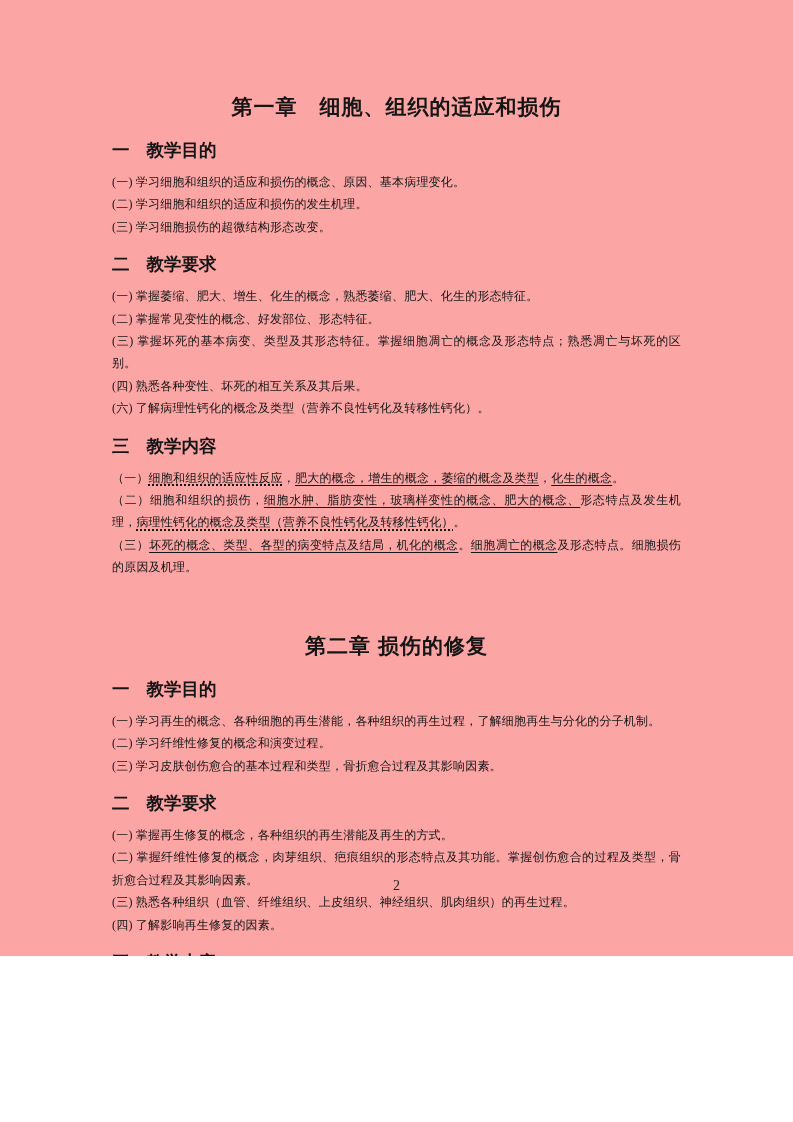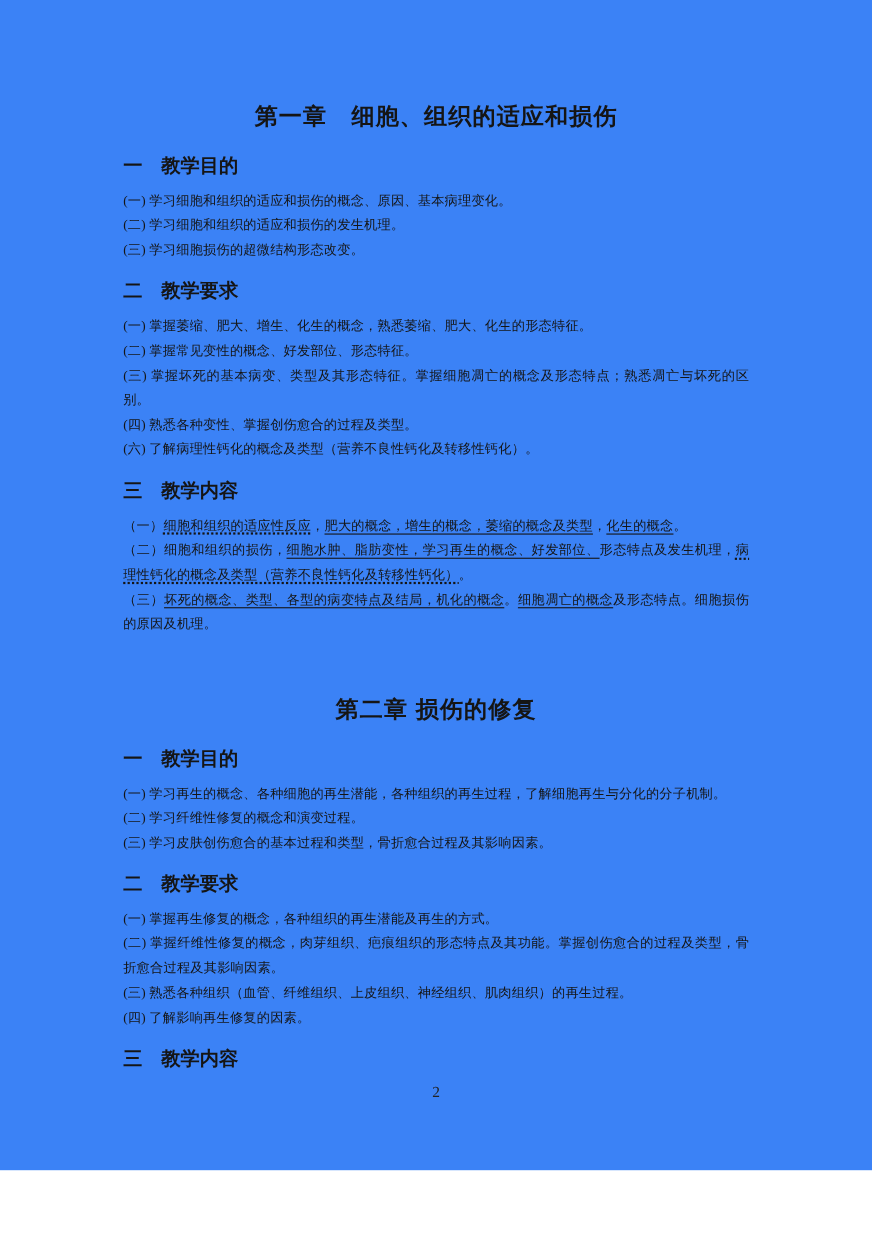--- a/index.html
+++ b/index.html
@@ -1,20 +1,20 @@
 <!DOCTYPE html>
 <html lang="zh"><head>
 <meta charset="utf-8">
 <style>
   html, body { margin: 0; padding: 0; background: #ffffff; }
   .page {
     position: relative;
     width: 793px;
-    height: 1064px;
-    background: #3b82f6;
+    height: 956px;
+    background: #fca5a5;
     box-sizing: border-box;
     padding: 92px 112px 0 112px;
     color: #151515;
     font-family: "Liberation Serif", serif;
     overflow: hidden;
   }
   .chapter-title {
     font-family: "Liberation Sans", sans-serif;
     font-weight: 700;
     font-size: 21px;
@@ -68,25 +68,25 @@
       <section class="chapter">
         <h1 class="chapter-title">第一章　细胞、组织的适应和损伤</h1>
         <h2 class="section-heading"><span class="sec-num">一</span><span>教学目的</span></h2>
         <p class="item"><span>(一) 学习细胞和组织的适应和损伤的概念、原因、基本病理变化。</span></p>
         <p class="item"><span>(二) 学习细胞和组织的适应和损伤的发生机理。</span></p>
         <p class="item"><span>(三) 学习细胞损伤的超微结构形态改变。</span></p>
         <h2 class="section-heading"><span class="sec-num">二</span><span>教学要求</span></h2>
         <p class="item"><span>(一) 掌握萎缩、肥大、增生、化生的概念，熟悉萎缩、肥大、化生的形态特征。</span></p>
         <p class="item"><span>(二) 掌握常见变性的概念、好发部位、形态特征。</span></p>
         <p class="item"><span>(三) 掌握坏死的基本病变、类型及其形态特征。掌握细胞凋亡的概念及形态特点；熟悉凋亡与坏死的区别。</span></p>
-        <p class="item"><span>(四) 熟悉各种变性、掌握创伤愈合的过程及类型。</span></p>
+        <p class="item"><span>(四) 熟悉各种变性、坏死的相互关系及其后果。</span></p>
         <p class="item"><span>(六) 了解病理性钙化的概念及类型（营养不良性钙化及转移性钙化）。</span></p>
         <h2 class="section-heading"><span class="sec-num">三</span><span>教学内容</span></h2>
         <p class="item"><span>（一）</span><span class="u-dotted">细胞和组织的适应性反应</span><span>，</span><span class="u-solid">肥大的概念，增生的概念，萎缩的概念及类型</span><span>，</span><span class="u-solid">化生的概念</span><span>。</span></p>
-        <p class="item"><span>（二）细胞和组织的损伤，</span><span class="u-solid">细胞水肿、脂肪变性，学习再生的概念、好发部位、</span><span>形态特点及发生机理，</span><span class="u-dotted">病理性钙化的概念及类型（营养不良性钙化及转移性钙化）</span><span>。</span></p>
+        <p class="item"><span>（二）细胞和组织的损伤，</span><span class="u-solid">细胞水肿、脂肪变性，玻璃样变性的概念、肥大的概念、</span><span>形态特点及发生机理，</span><span class="u-dotted">病理性钙化的概念及类型（营养不良性钙化及转移性钙化）</span><span>。</span></p>
         <p class="item"><span>（三）</span><span class="u-solid">坏死的概念、类型、各型的病变特点及结局，机化的概念</span><span>。</span><span class="u-solid">细胞凋亡的概念</span><span>及形态特点。细胞损伤的原因及机理。</span></p>
       </section>
       <section class="chapter">
         <h1 class="chapter-title">第二章 损伤的修复</h1>
         <h2 class="section-heading"><span class="sec-num">一</span><span>教学目的</span></h2>
         <p class="item"><span>(一) 学习再生的概念、各种细胞的再生潜能，各种组织的再生过程，了解细胞再生与分化的分子机制。</span></p>
         <p class="item"><span>(二) 学习纤维性修复的概念和演变过程。</span></p>
         <p class="item"><span>(三) 学习皮肤创伤愈合的基本过程和类型，骨折愈合过程及其影响因素。</span></p>
         <h2 class="section-heading"><span class="sec-num">二</span><span>教学要求</span></h2>
         <p class="item"><span>(一) 掌握再生修复的概念，各种组织的再生潜能及再生的方式。</span></p>

